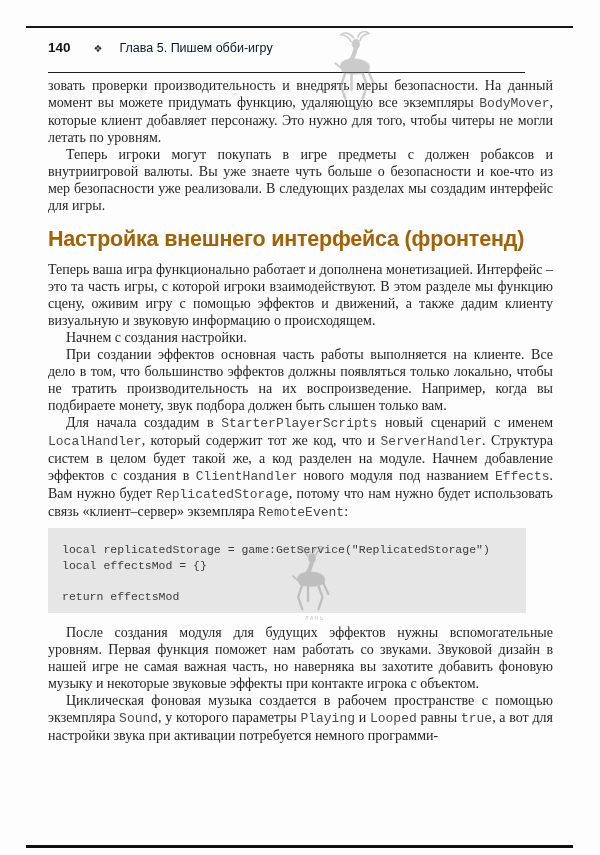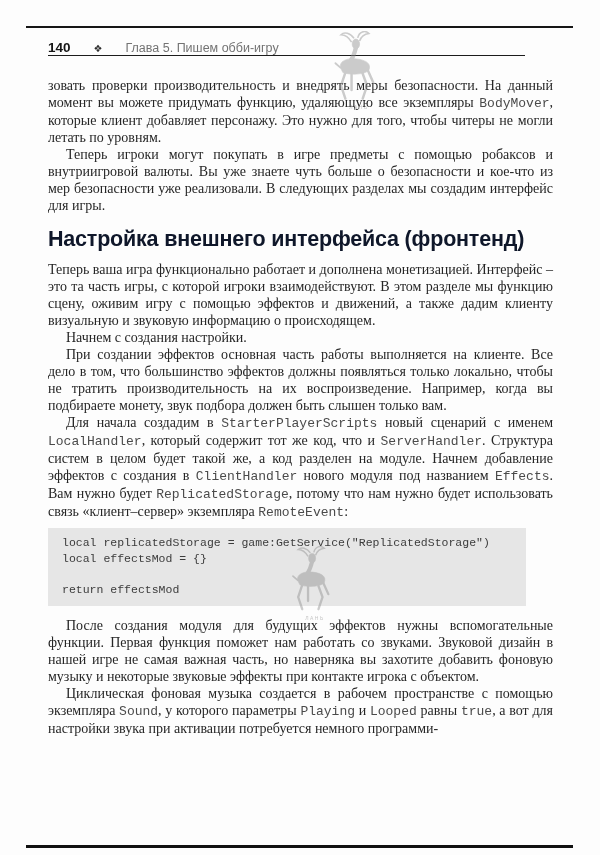--- a/index.html
+++ b/index.html
@@ -8,47 +8,47 @@
     background:#fdfdfd; color:#262626;
     font-family:"Liberation Serif", serif;
   }
   .rule { position:absolute; background:#161616; }
   .top-rule { left:26px; top:26px; width:547px; height:2px; }
   .bottom-rule { left:26px; top:845px; width:547px; height:3px; background:#111; }
 
   .page-header {
     position:absolute; top:40px; left:48px; width:477px;
     display:flex; align-items:baseline;
-    border-bottom:1.5px solid #1c1c1c; padding-bottom:0;
+    border-bottom:1.5px solid #1c1c1c; padding-bottom:17px;
     font-family:"Liberation Sans", sans-serif;
   }
   .pagenum { font-weight:bold; font-size:13.5px; color:#161616; }
   .diamond { font-size:10px; margin-left:23px; color:#2e2e2e; }
-  .chapter { margin-left:23px; font-size:12.5px; color:#737373; }
+  .chapter { margin-left:17px; font-size:12.5px; color:#0f172a; }
 
   .content { position:absolute; top:63px; left:48px; width:505px; }
   .content p { margin:0; font-size:14px; line-height:17px; text-align:justify; hyphens:none; }
   .content p.indent { text-indent:18px; }
   .content p.mt { margin-top:14px; }
   .icode { font-family:"Liberation Mono", monospace; font-size:13px; color:#4a4a4a; }
 
   h1.section {
     font-family:"Liberation Sans", sans-serif; font-weight:bold;
     font-size:21.5px; line-height:25px; letter-spacing:-0.2px;
-    margin:13px 0 9px 0; color:#0f172a;
+    margin:13px 0 9px 0; color:#a16207;
   }
   h2.subsection {
     font-family:"Liberation Sans", sans-serif; font-weight:bold;
     font-size:16.5px; line-height:20px;
     margin:9px 0 7px 0; color:#1f1f1f;
   }
   pre.codeblock {
     margin:7px 27px 11px 0;
     background:#e6e6e6; color:#3c3c3c;
-    padding:7px 8px 9px 14px;
+    padding:14px 8px 9px 14px;
     font-family:"Liberation Mono", monospace;
     font-size:11.5px; line-height:15.5px; white-space:pre;
   }
 
   .wm {
     position:absolute; opacity:0.45; z-index:3; pointer-events:none;
     display:flex; flex-direction:column; align-items:center;
   }
   #wm1 { left:328px; top:31px; width:62px; }
   #wm2 { left:286px; top:546px; width:58px; }
@@ -92,37 +92,37 @@
   </div>
 
   <div class="page-header">
     <span class="pagenum">140</span>
     <span class="diamond">❖</span>
     <span class="chapter">Глава 5. Пишем обби-игру</span>
   </div>
 
   <div class="content">
     <p class="mt"><span>зовать проверки производительность и внедрять меры безопасности. На данный момент вы можете придумать функцию, удаляющую все экземпляры </span><span class="icode">BodyMover</span><span>, которые клиент добавляет персонажу. Это нужно для того, чтобы читеры не могли летать по уровням.</span></p>
-    <p class="indent">Теперь игроки могут покупать в игре предметы с помощью робаксов и внутриигровой валюты. Вы уже знаете чуть больше о безопасности и кое-что из мер безопасности уже реализовали. В следующих разделах мы создадим интерфейс для игры.</p>
+    <p class="indent">Теперь игроки могут покупать в игре предметы с должен робаксов и внутриигровой валюты. Вы уже знаете чуть больше о безопасности и кое-что из мер безопасности уже реализовали. В следующих разделах мы создадим интерфейс для игры.</p>
 
     <h1 class="section">Настройка внешнего интерфейса (фронтенд)</h1>
 
     <p>Теперь ваша игра функционально работает и дополнена монетизацией. Интерфейс – это та часть игры, с которой игроки взаимодействуют. В этом разделе мы функцию сцену, оживим игру с помощью эффектов и движений, а также дадим клиенту визуальную и звуковую информацию о происходящем.</p>
     <p class="indent">Начнем с создания настройки.</p>
 
 
     <p class="indent">При создании эффектов основная часть работы выполняется на клиенте. Все дело в том, что большинство эффектов должны появляться только локально, чтобы не тратить производительность на их воспроизведение. Например, когда вы подбираете монету, звук подбора должен быть слышен только вам.</p>
     <p class="indent"><span>Для начала создадим в </span><span class="icode">StarterPlayerScripts</span><span> новый сценарий с именем </span><span class="icode">LocalHandler</span><span>, который содержит тот же код, что и </span><span class="icode">ServerHandler</span><span>. Структура систем в целом будет такой же, а код разделен на модуле. Начнем добавление эффектов с создания в </span><span class="icode">ClientHandler</span><span> нового модуля под названием </span><span class="icode">Effects</span><span>. Вам нужно будет </span><span class="icode">ReplicatedStorage</span><span>, потому что нам нужно будет использовать связь «клиент–сервер» экземпляра </span><span class="icode">RemoteEvent</span><span>:</span></p>
 
     <pre class="codeblock">local replicatedStorage = game:GetService("ReplicatedStorage")
 local effectsMod = {}
 
 return effectsMod</pre>
 
-    <p class="indent">После создания модуля для будущих эффектов нужны вспомогательные функции. Первая функция поможет нам работать со звуками. Звуковой дизайн в нашей игре не самая важная часть, но наверняка вы захотите добавить фоновую музыку и некоторые звуковые эффекты при контакте игрока с объектом.</p>
+    <p class="indent">После создания модуля для будущих эффектов нужны вспомогательные уровням. Первая функция поможет нам работать со звуками. Звуковой дизайн в нашей игре не самая важная часть, но наверняка вы захотите добавить фоновую музыку и некоторые звуковые эффекты при контакте игрока с объектом.</p>
     <p class="indent"><span>Циклическая фоновая музыка создается в рабочем пространстве с помощью экземпляра </span><span class="icode">Sound</span><span>, у которого параметры </span><span class="icode">Playing</span><span> и </span><span class="icode">Looped</span><span> равны </span><span class="icode">true</span><span>, а вот для настройки звука при активации потребуется немного программи-</span></p>
   </div>
 
   <div class="wm" id="wm2">
     <svg viewBox="0 0 100 120">
         <use href="#deer-shape"></use>
       </svg>
     <span class="wm-caption">ЛАНЬ</span>
   </div>
 

